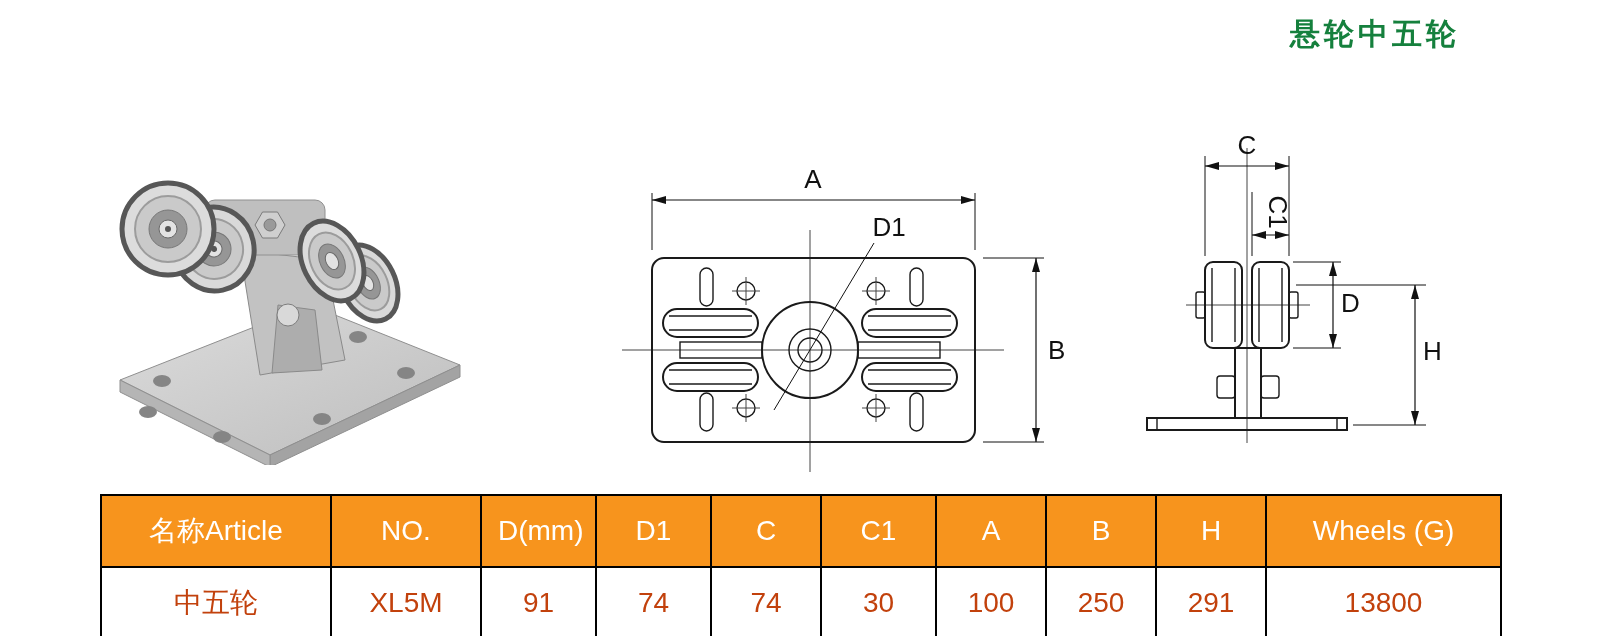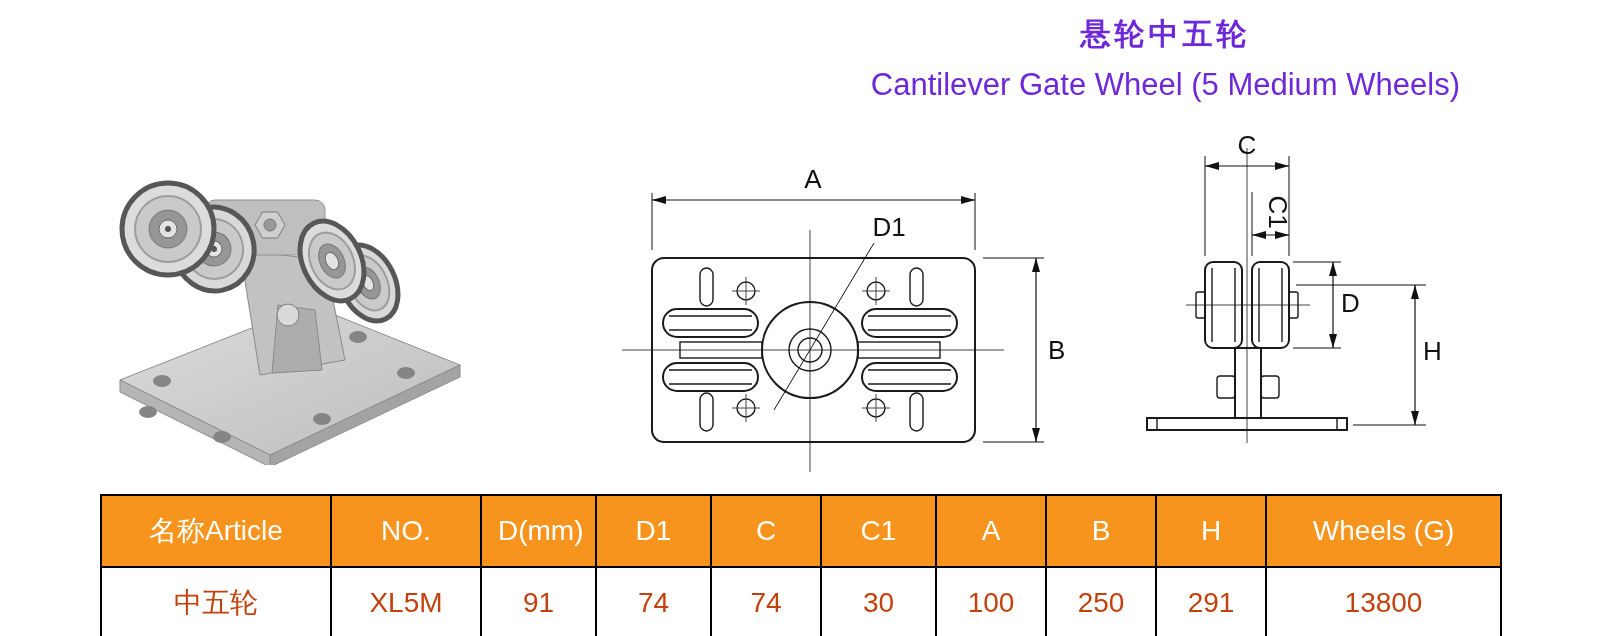--- a/index.html
+++ b/index.html
@@ -1,19 +1,19 @@
 <!DOCTYPE html>
 <html><head>
 <meta charset="utf-8">
 <style>
   * { margin:0; padding:0; box-sizing:border-box; }
   html,body { width:1600px; height:636px; background:#fff; font-family:"Liberation Sans", sans-serif; }
   .page { position:relative; width:1600px; height:636px; background:#fff; overflow:hidden; }
 
-  .titles { position:absolute; top:14px; right:140px; text-align:center; color:#6d28d9; }
+  .titles { position:absolute; top:14px; right:140px; text-align:right; color:#15803d; }
   .title-zh { font-size:30px; font-weight:700; letter-spacing:4px; }
   .title-en { font-size:31px; font-weight:400; margin-top:12px; }
 
   .photo    { position:absolute; left:110px; top:165px; width:360px; height:300px; }
   .topview  { position:absolute; left:612px; top:138px; width:470px; height:345px; }
   .sideview { position:absolute; left:1128px; top:128px; width:340px; height:330px; }
 
   table.spec { position:absolute; left:100px; top:494px; width:1400px; border-collapse:collapse; table-layout:fixed; font-size:28px; }
   .spec th, .spec td { border:2px solid #000; height:48px; text-align:center; vertical-align:middle; padding:16px; font-weight:400; }
   .spec thead th { background:#F7941D; color:#fff; }
@@ -27,21 +27,20 @@
   .ext  { fill:none; stroke:#111;    stroke-width:1; }
   .dimtext { font-family:"Liberation Sans", sans-serif; font-size:26px; fill:#111; }
 </style>
 </head>
 <body>
 
 <div class="page">
 
   <div class="titles">
     <div class="title-zh">悬轮中五轮</div>
-    <div class="title-en">Cantilever Gate Wheel (5 Medium Wheels)</div>
   </div>
 
   <svg class="photo" viewBox="0 0 360 300" aria-hidden="true">
     <defs>
       <linearGradient id="gPlate" x1="0" y1="0" x2="1" y2="1">
         <stop offset="0" stop-color="#dcdcdc"></stop>
           <stop offset="1" stop-color="#bdbdbd"></stop>
       </linearGradient>
     </defs>
     <g>

